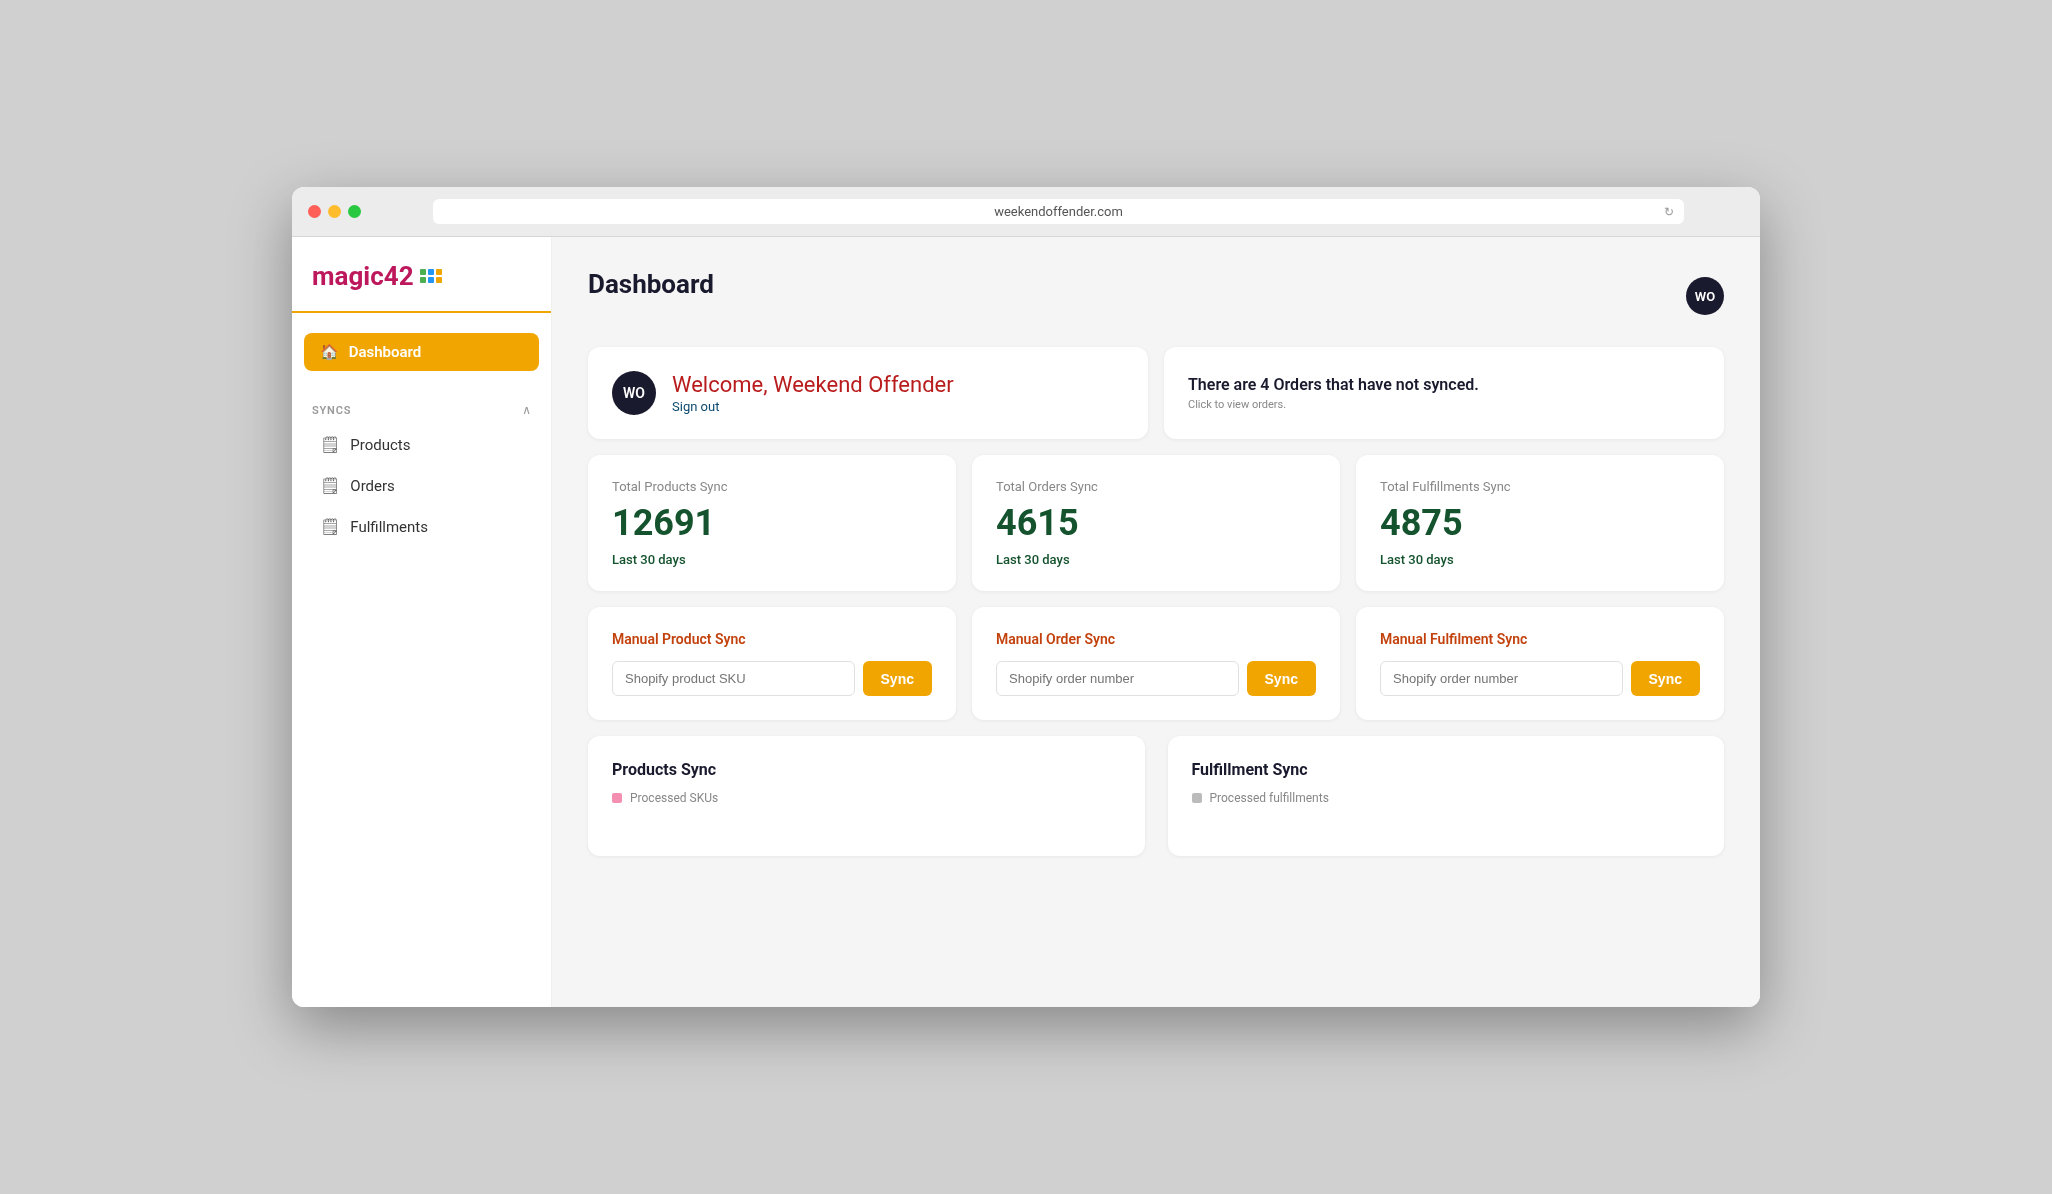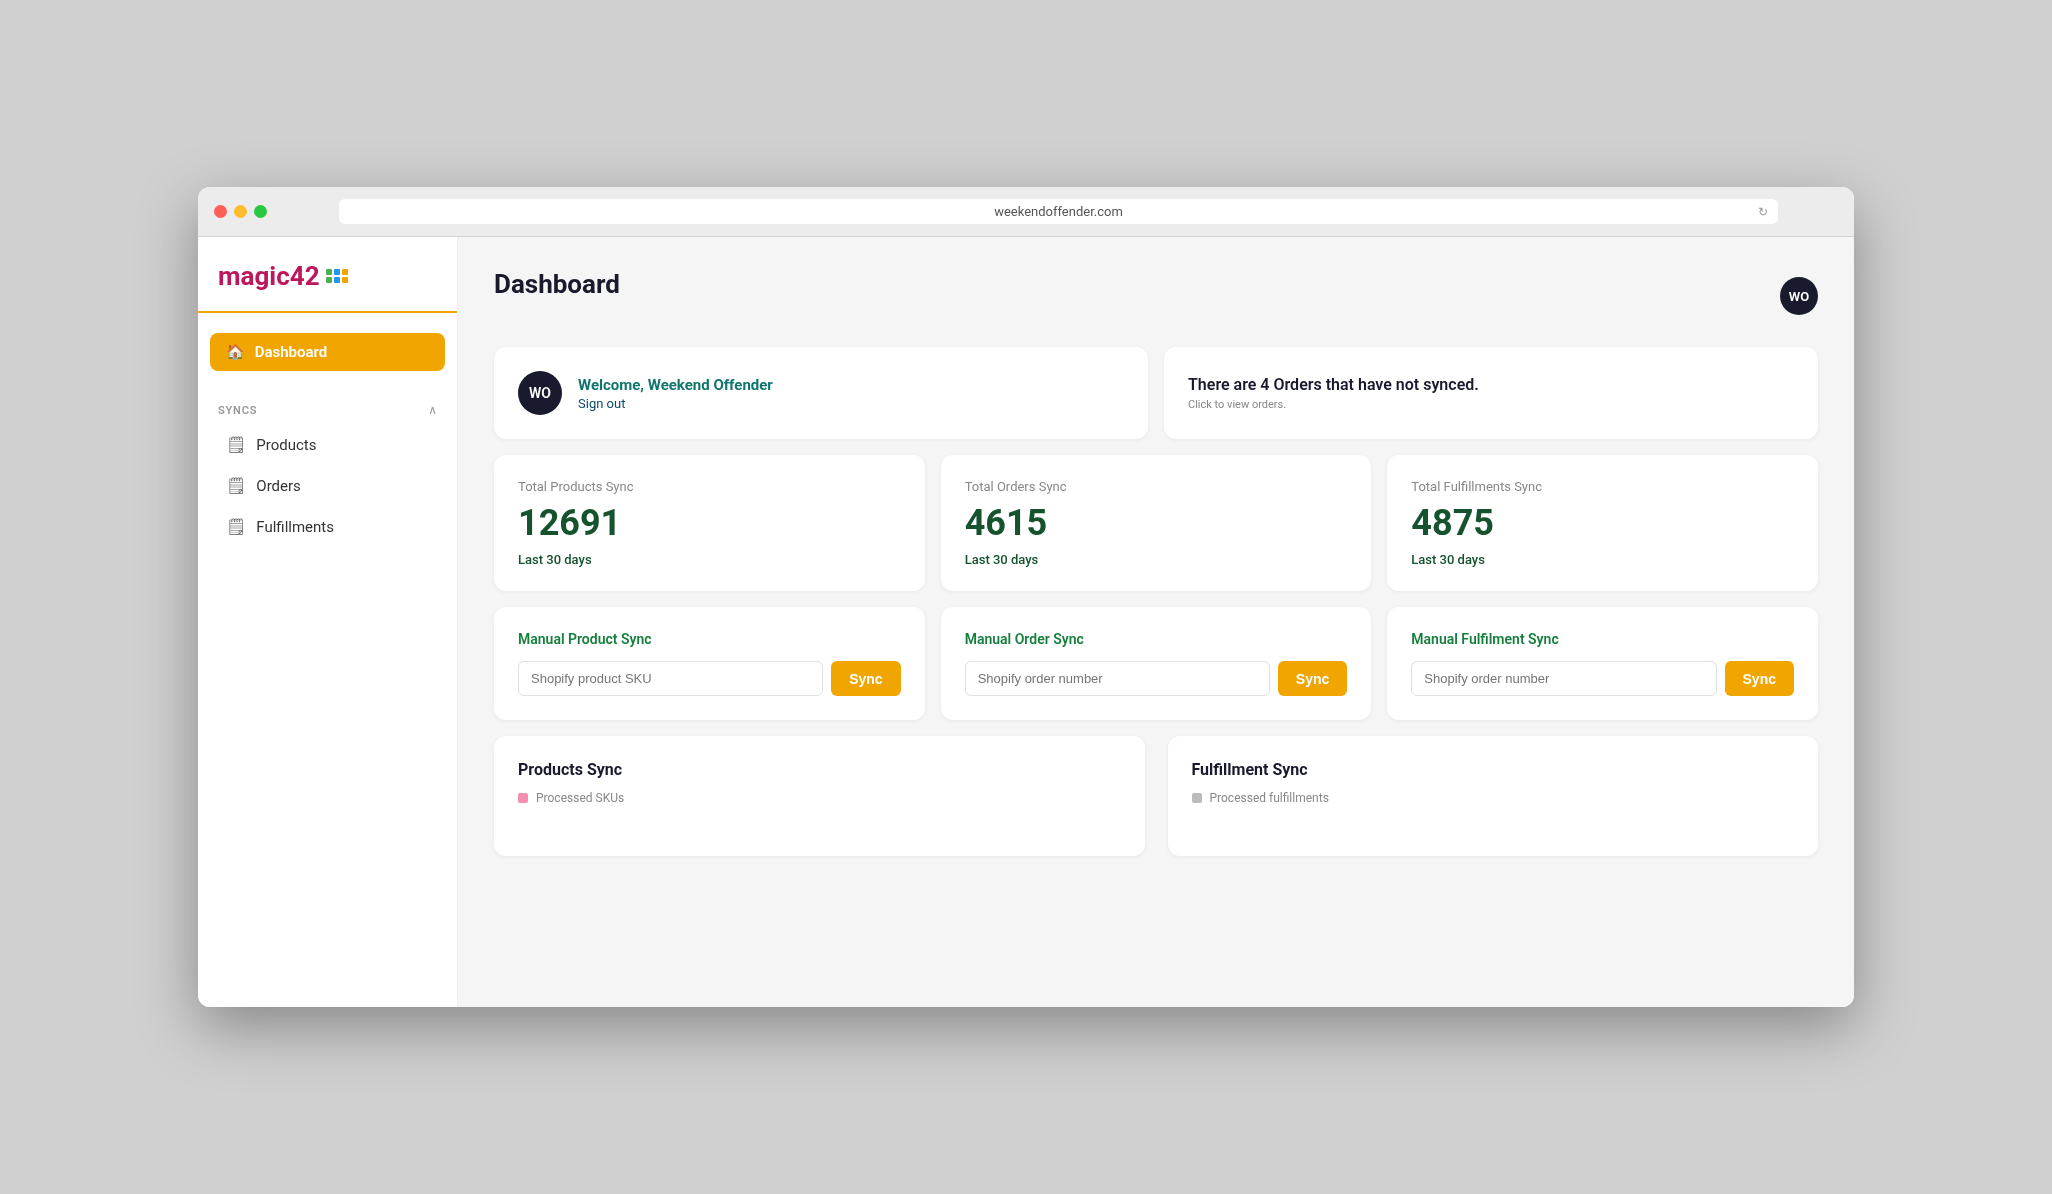--- a/index.html
+++ b/index.html
@@ -5,21 +5,21 @@
     * { box-sizing: border-box; margin: 0; padding: 0; }
     body {
       background: #d0d0d0;
       display: flex;
       align-items: center;
       justify-content: center;
       min-height: 100vh;
       font-family: -apple-system, BlinkMacSystemFont, 'Segoe UI', Roboto, sans-serif;
     }
     .browser-window {
-      width: 1656px;
+      width: 1468px;
       min-height: 820px;
       background: #ffffff;
       border-radius: 12px;
       box-shadow: 0 20px 60px rgba(0,0,0,0.35);
       overflow: hidden;
       display: flex;
       flex-direction: column;
     }
     .browser-chrome {
       background: #ececec;
@@ -192,23 +192,23 @@
       background: #1a1a2e;
       color: #ffffff;
       display: flex;
       align-items: center;
       justify-content: center;
       font-size: 14px;
       font-weight: 600;
       flex-shrink: 0;
     }
     .welcome-text h3 {
-      font-size: 15px;
-      font-weight: 700;
-      color: #0f766e;
+      font-size: 22px;
+      font-weight: 400;
+      color: #b91c1c;
     }
     .welcome-text p {
       font-size: 13px;
       color: #0c4a6e;
       margin-top: 2px;
     }
     .orders-alert-card {
       display: flex;
       flex-direction: column;
       justify-content: center;
@@ -261,21 +261,21 @@
     }
     .manual-card {
       background: #ffffff;
       border-radius: 12px;
       padding: 24px;
       box-shadow: 0 1px 4px rgba(0,0,0,0.06);
     }
     .manual-card h4 {
       font-size: 14px;
       font-weight: 600;
-      color: #15803d;
+      color: #c2410c;
       margin-bottom: 14px;
     }
     .sync-input-row {
       display: flex;
       gap: 8px;
     }
     .sync-input {
       flex: 1;
       border: 1px solid #e0e0e0;
       border-radius: 6px;

